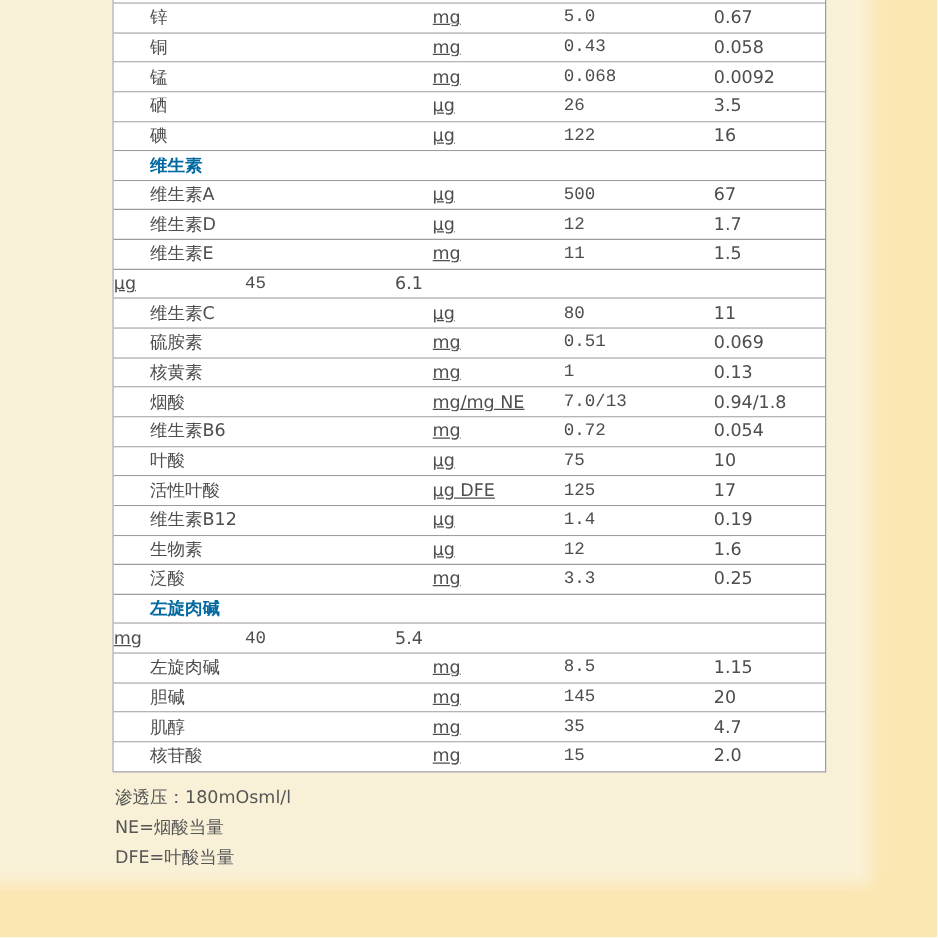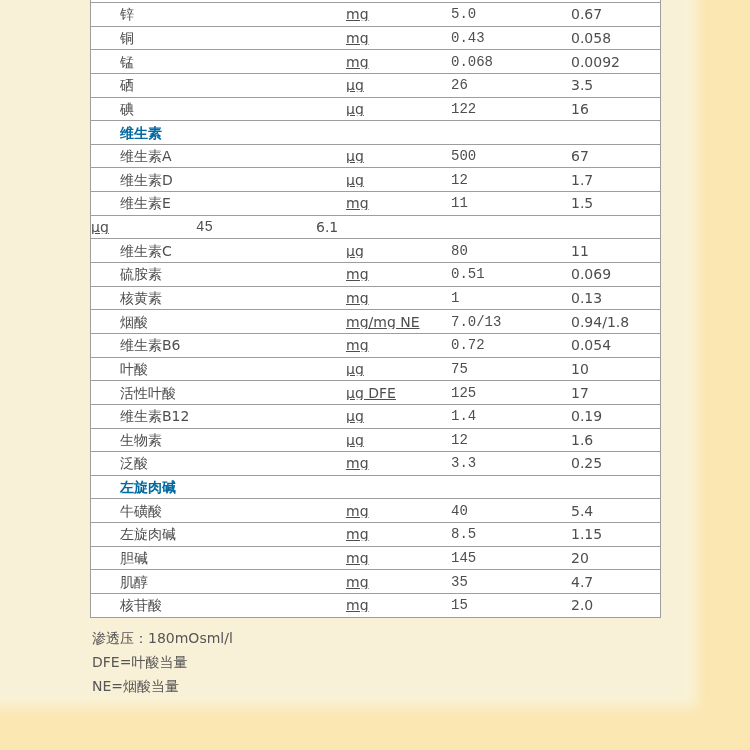--- a/index.html
+++ b/index.html
@@ -189,21 +189,20 @@
           <div class="cell v1">3.3</div>
           <div class="cell v2">0.25</div>
         </div>
         <div class="row section">
           <div class="cell name">左旋肉碱</div>
           <div class="cell unit"></div>
           <div class="cell v1"></div>
           <div class="cell v2"></div>
         </div>
         <div class="row">
-          <div class="cell name">牛磺酸</div>
           <div class="cell unit">mg</div>
           <div class="cell v1">40</div>
           <div class="cell v2">5.4</div>
         </div>
         <div class="row">
           <div class="cell name">左旋肉碱</div>
           <div class="cell unit">mg</div>
           <div class="cell v1">8.5</div>
           <div class="cell v2">1.15</div>
         </div>
@@ -223,16 +222,16 @@
           <div class="cell name">核苷酸</div>
           <div class="cell unit">mg</div>
           <div class="cell v1">15</div>
           <div class="cell v2">2.0</div>
         </div>
       </div>
   </div>
 
   <div class="footnotes">
     <div class="footnote">渗透压：180mOsml/l</div>
+    <div class="footnote">NE=烟酸当量</div>
     <div class="footnote">DFE=叶酸当量</div>
-    <div class="footnote">NE=烟酸当量</div>
   </div>
 </div>
 
 </body></html>

